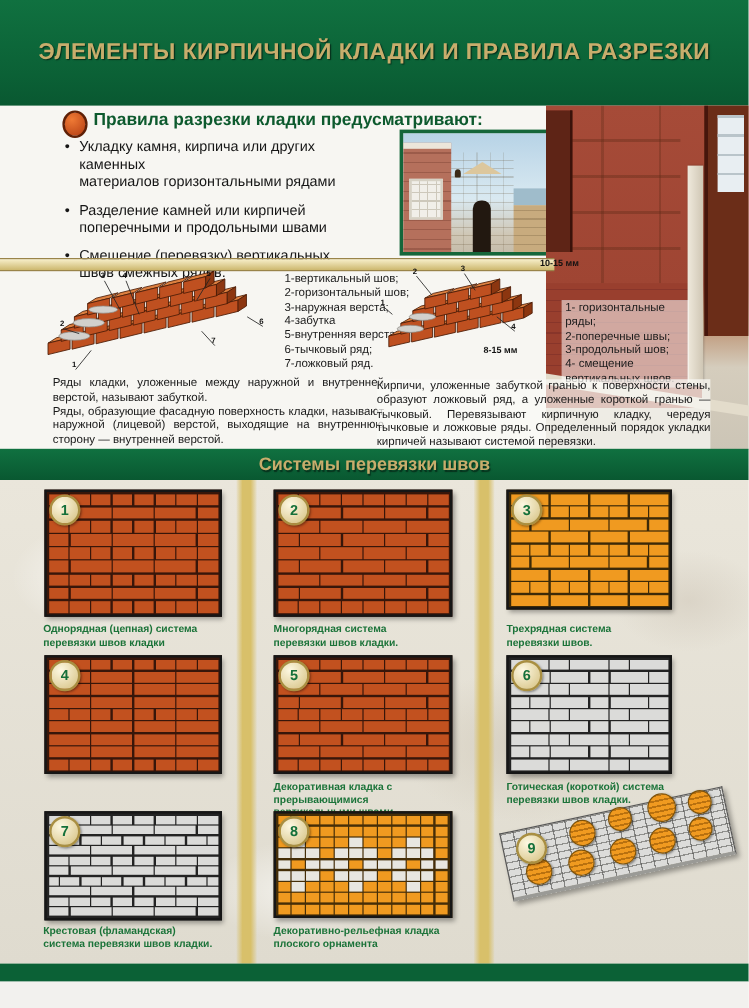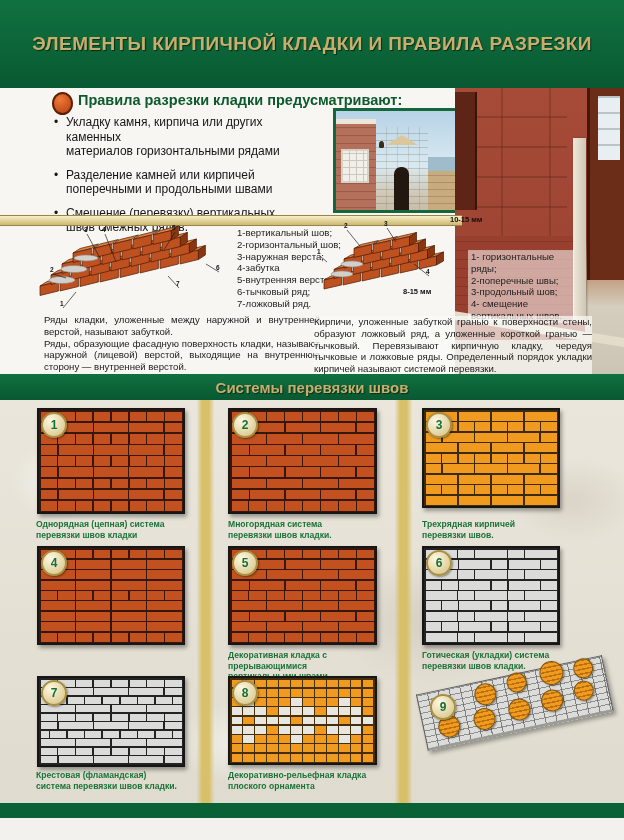--- a/index.html
+++ b/index.html
@@ -548,21 +548,21 @@
           <div class="bk" style="flex: 1 1 0%; background: rgb(240, 154, 32);"></div>
         </div>
         <div class="brow">
           <div class="bk" style="flex: 2 1 0%; background: rgb(240, 154, 32);"></div>
           <div class="bk" style="flex: 2 1 0%; background: rgb(240, 154, 32);"></div>
           <div class="bk" style="flex: 2 1 0%; background: rgb(240, 154, 32);"></div>
           <div class="bk" style="flex: 2 1 0%; background: rgb(240, 154, 32);"></div>
         </div>
       </div>
       <div class="badge" style="left: 426px; top: 12px;">3</div>
-      <div class="cap" style="left: 422px; top: 119px; width: 140px;">Трехрядная кирпичей
+      <div class="cap" style="left: 422px; top: 119px; width: 140px;">Трехрядная система
 перевязки швов.</div>
       <div class="card" style="left: 37px; top: 146px; width: 148px; height: 99px; background: rgb(56, 22, 10);">
         <div class="brow">
           <div class="bk" style="flex: 1 1 0%; background: rgb(194, 81, 31);"></div>
           <div class="bk" style="flex: 1 1 0%; background: rgb(194, 81, 31);"></div>
           <div class="bk" style="flex: 1 1 0%; background: rgb(194, 81, 31);"></div>
           <div class="bk" style="flex: 1 1 0%; background: rgb(194, 81, 31);"></div>
           <div class="bk" style="flex: 1 1 0%; background: rgb(194, 81, 31);"></div>
           <div class="bk" style="flex: 1 1 0%; background: rgb(194, 81, 31);"></div>
           <div class="bk" style="flex: 1 1 0%; background: rgb(194, 81, 31);"></div>
@@ -763,21 +763,21 @@
         </div>
         <div class="brow">
           <div class="bk" style="flex: 2 1 0%; background: rgb(219, 219, 217);"></div>
           <div class="bk" style="flex: 1 1 0%; background: rgb(219, 219, 217);"></div>
           <div class="bk" style="flex: 2 1 0%; background: rgb(219, 219, 217);"></div>
           <div class="bk" style="flex: 1 1 0%; background: rgb(219, 219, 217);"></div>
           <div class="bk" style="flex: 2 1 0%; background: rgb(219, 219, 217);"></div>
         </div>
       </div>
       <div class="badge" style="left: 426px; top: 150px;">6</div>
-      <div class="cap" style="left: 422px; top: 250px; width: 145px;">Готическая (укладки) система
+      <div class="cap" style="left: 422px; top: 250px; width: 145px;">Готическая (короткой) система
 перевязки швов кладки.</div>
       <div class="card" style="left: 37px; top: 276px; width: 148px; height: 91px; background: rgb(35, 35, 35);">
         <div class="brow">
           <div class="bk" style="flex: 1 1 0%; background: rgb(219, 219, 217);"></div>
           <div class="bk" style="flex: 1 1 0%; background: rgb(219, 219, 217);"></div>
           <div class="bk" style="flex: 1 1 0%; background: rgb(219, 219, 217);"></div>
           <div class="bk" style="flex: 1 1 0%; background: rgb(219, 219, 217);"></div>
           <div class="bk" style="flex: 1 1 0%; background: rgb(219, 219, 217);"></div>
           <div class="bk" style="flex: 1 1 0%; background: rgb(219, 219, 217);"></div>
           <div class="bk" style="flex: 1 1 0%; background: rgb(219, 219, 217);"></div>

